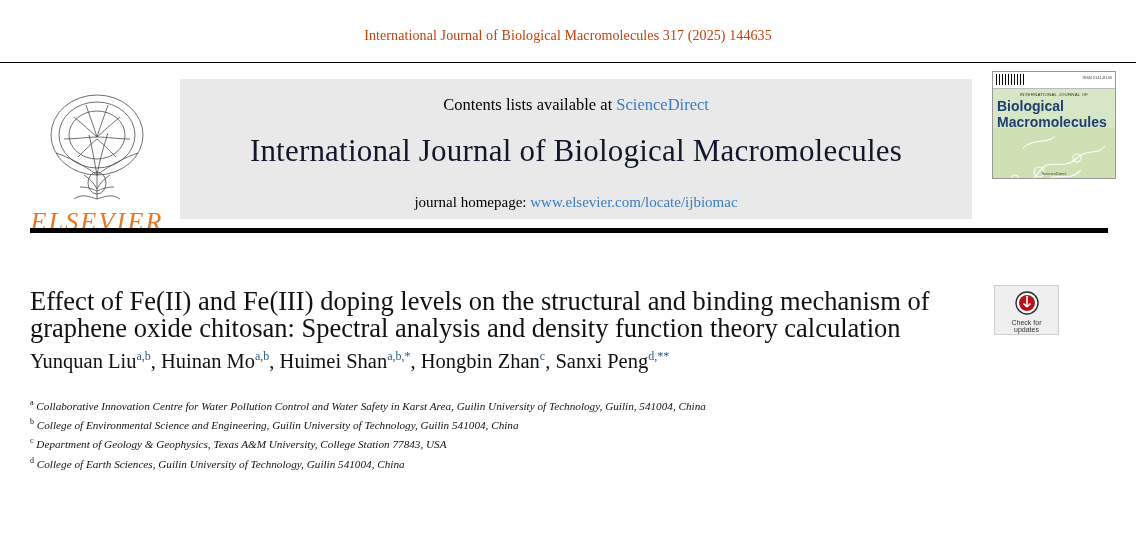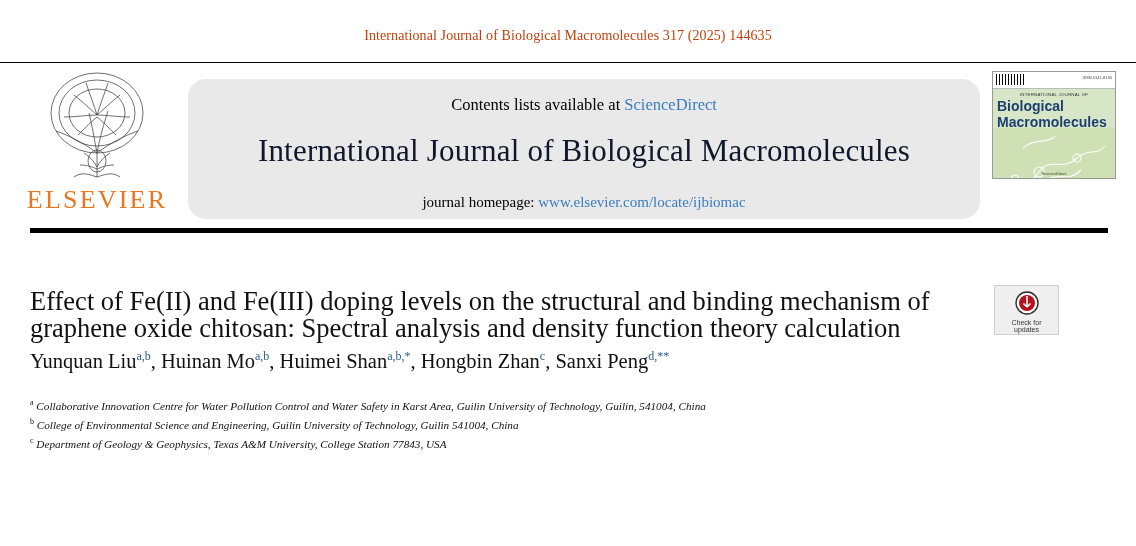--- a/index.html
+++ b/index.html
@@ -37,48 +37,48 @@
     box-sizing: border-box;
   }
   .masthead-inner {
     position: relative;
     width: 1136px;
     height: 162px;
   }
   .elsevier-block {
     position: absolute;
     left: 22px;
-    top: 2px;
+    top: 24px;
     width: 150px;
     height: 150px;
     display: flex;
     flex-direction: column;
     align-items: center;
     justify-content: flex-start;
+    font-style: italic;
   }
   .tree-svg { display:block; }
   .elsevier-word {
     font-family: "Liberation Serif", serif;
     font-size: 26px;
     letter-spacing: 2.2px;
     color: #e87722;
     font-weight: 400;
     margin-top: 2px;
   }
 
   .center-panel {
     position: absolute;
-    left: 188px;
+    left: 180px;
     top: 16px;
     width: 792px;
     height: 140px;
     background: #e9e9e9;
     text-align: center;
     box-sizing: border-box;
-    border-radius: 18px;
   }
   .contents-line {
     font-size: 16.5px;
     padding-top: 16px;
     color: #000;
   }
   .contents-line a, .sciencedirect {
     color: #3a7cbf;
     text-decoration: none;
   }
@@ -317,14 +317,15 @@
   <h1 class="article-title">Effect of Fe(II) and Fe(III) doping levels on the structural and binding mechanism of graphene oxide chitosan: Spectral analysis and density function theory calculation</h1>
 
   <div class="authors">
     <span><span>Yunquan Liu</span><sup>a,b</sup><span>, </span></span><span><span>Huinan Mo</span><sup>a,b</sup><span>, </span></span><span><span>Huimei Shan</span><sup>a,b,*</sup><span>, </span></span><span><span>Hongbin Zhan</span><sup>c</sup><span>, </span></span><span><span>Sanxi Peng</span><sup>d,**</sup></span>
   </div>
 
   <div class="affiliations">
     <div><sup>a</sup> <span>Collaborative Innovation Centre for Water Pollution Control and Water Safety in Karst Area, Guilin University of Technology, Guilin, 541004, China</span></div>
     <div><sup>b</sup> <span>College of Environmental Science and Engineering, Guilin University of Technology, Guilin 541004, China</span></div>
     <div><sup>c</sup> <span>Department of Geology &amp; Geophysics, Texas A&amp;M University, College Station 77843, USA</span></div>
+    <div><sup>d</sup> <span>College of Earth Sciences, Guilin University of Technology, Guilin 541004, China</span></div>
   </div>
 </div>
 
 </body></html>

